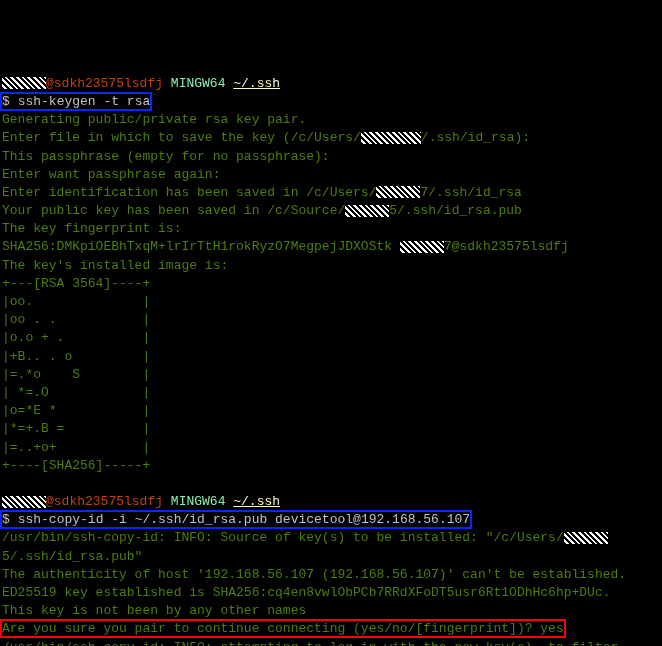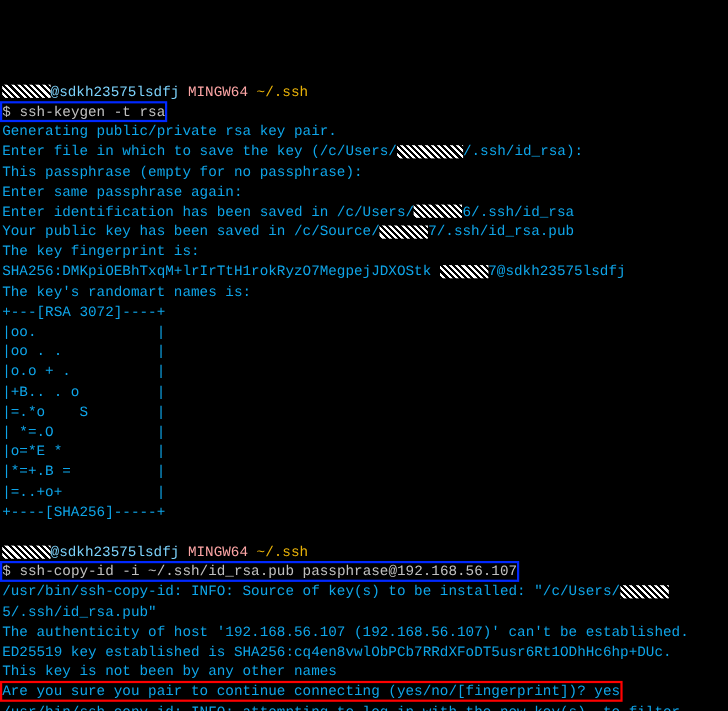--- a/index.html
+++ b/index.html
@@ -5,24 +5,24 @@
     body {
       background: #000;
       color: #c0c0c0;
       font-family: 'Consolas', 'Courier New', monospace;
       font-size: 13px;
       line-height: 1.4;
       margin: 0;
       padding: 2px;
       white-space: pre;
     }
-    .green { color: #7dd3fc; }
-    .yellow { color: #eab308; }
-    .magenta { color: #fca5a5; }
-    .white { color: #0ea5e9; }
+    .green { color: #c2410c; }
+    .yellow { color: #fef9c3; text-decoration: underline; }
+    .magenta { color: #86efac; }
+    .white { color: #4d7c0f; }
     .red-box { outline: 2px solid #ff0000; display: inline; }
     .blue-box { outline: 2px solid #0028ff; display: inline; }
     .obscured {
       display: inline-block;
       width: 60px;
       height: 12px;
       background: repeating-linear-gradient(45deg, #000 0, #000 2px, #fff 2px, #fff 4px);
       vertical-align: middle;
     }
     .obscured.sm { width: 44px; }
@@ -30,40 +30,40 @@
 </head>
 <body>
 
 
 
 <div><span class="obscured sm"></span><span class="green">@sdkh23575lsdfj</span> <span class="magenta">MINGW64</span> <span class="yellow">~/.ssh</span>
 <span class="blue-box"><span>$</span> <span>ssh-keygen -t rsa</span></span>
 <span class="white">Generating public/private rsa key pair.</span>
 <span class="white">Enter file in which to save the key (/c/Users/</span><span class="obscured"></span><span class="white">/.ssh/id_rsa):</span>
 <span class="white">This passphrase (empty for no passphrase):</span>
-<span class="white">Enter same passphrase again:</span>
-<span class="white">Enter identification has been saved in /c/Users/</span><span class="obscured sm"></span><span class="white">6/.ssh/id_rsa</span>
-<span class="white">Your public key has been saved in /c/Source/</span><span class="obscured sm"></span><span class="white">7/.ssh/id_rsa.pub</span>
+<span class="white">Enter want passphrase again:</span>
+<span class="white">Enter identification has been saved in /c/Users/</span><span class="obscured sm"></span><span class="white">7/.ssh/id_rsa</span>
+<span class="white">Your public key has been saved in /c/Source/</span><span class="obscured sm"></span><span class="white">5/.ssh/id_rsa.pub</span>
 <span class="white">The key fingerprint is:</span>
 <span class="white">SHA256:DMKpiOEBhTxqM+lrIrTtH1rokRyzO7MegpejJDXOStk </span><span class="obscured sm"></span><span class="white">7@sdkh23575lsdfj</span>
-<span class="white">The key's randomart names is:</span>
-<span class="white">+---[RSA 3072]----+</span>
+<span class="white">The key's installed image is:</span>
+<span class="white">+---[RSA 3564]----+</span>
 <span class="white">|oo.              |</span>
 <span class="white">|oo . .           |</span>
 <span class="white">|o.o + .          |</span>
 <span class="white">|+B.. . o         |</span>
 <span class="white">|=.*o    S        |</span>
 <span class="white">| *=.O            |</span>
 <span class="white">|o=*E *           |</span>
 <span class="white">|*=+.B =          |</span>
 <span class="white">|=..+o+           |</span>
 <span class="white">+----[SHA256]-----+</span>
 
 <span class="obscured sm"></span><span class="green">@sdkh23575lsdfj</span> <span class="magenta">MINGW64</span> <span class="yellow">~/.ssh</span>
-<span class="blue-box"><span>$</span> <span>ssh-copy-id -i ~/.ssh/id_rsa.pub passphrase@192.168.56.107</span></span>
+<span class="blue-box"><span>$</span> <span>ssh-copy-id -i ~/.ssh/id_rsa.pub devicetool@192.168.56.107</span></span>
 <span class="white">/usr/bin/ssh-copy-id: INFO: Source of key(s) to be installed: "/c/Users/</span><span class="obscured sm"></span>
 <span class="white">5/.ssh/id_rsa.pub"</span>
 <span class="white">The authenticity of host '192.168.56.107 (192.168.56.107)' can't be established.</span>
 <span class="white">ED25519 key established is SHA256:cq4en8vwlObPCb7RRdXFoDT5usr6Rt1ODhHc6hp+DUc.</span>
 <span class="white">This key is not been by any other names</span>
 <span class="red-box white">Are you sure you pair to continue connecting (yes/no/[fingerprint])? yes</span>
 <span class="white">/usr/bin/ssh-copy-id: INFO: attempting to log in with the new key(s), to filter</span>
 
 
 

